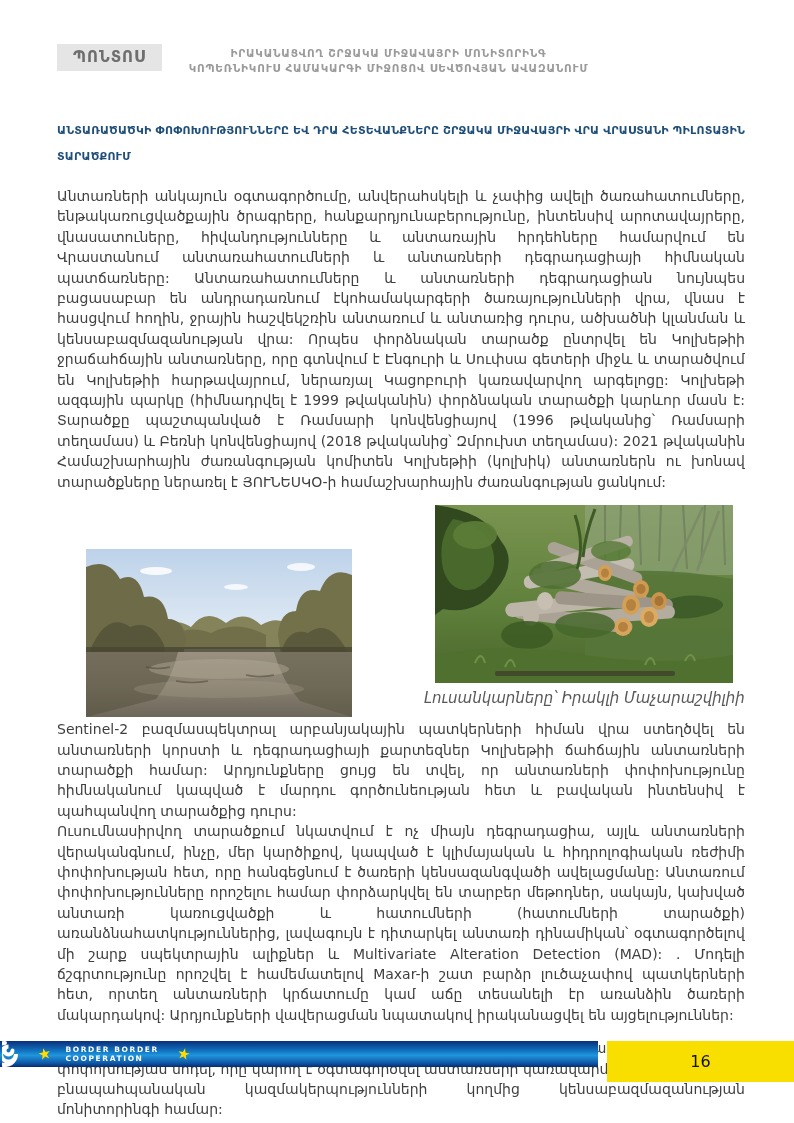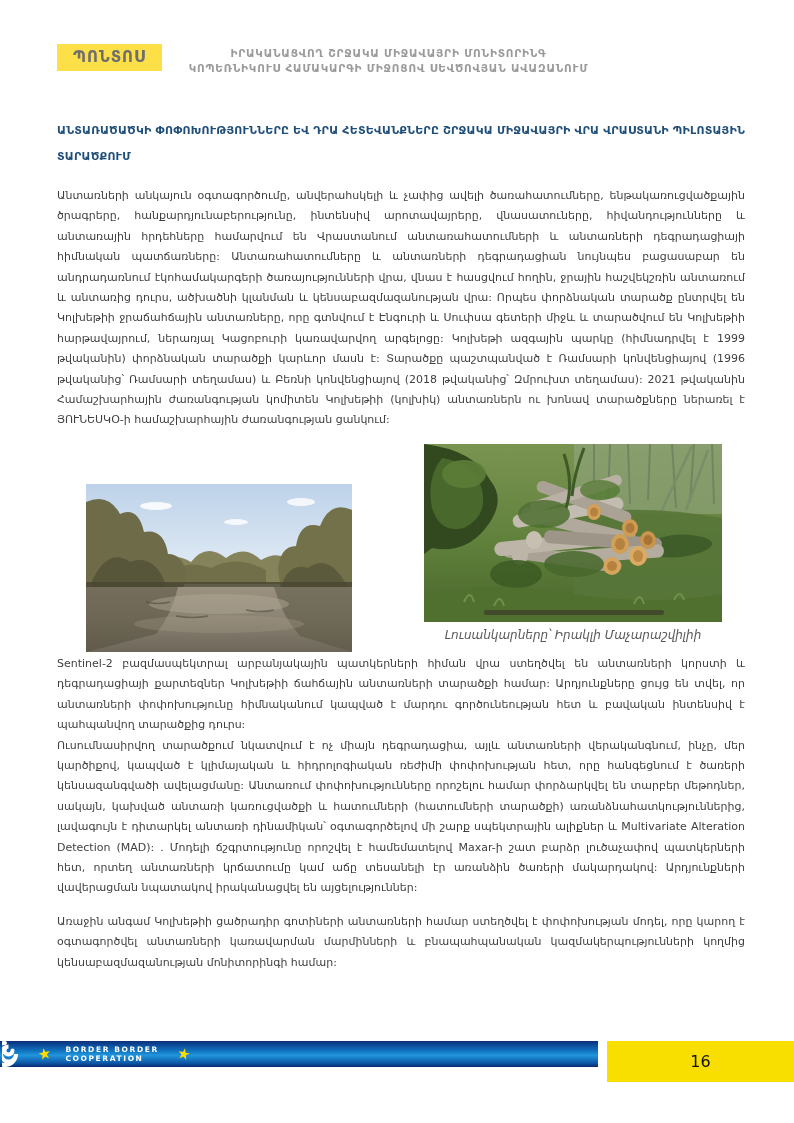--- a/index.html
+++ b/index.html
@@ -10,21 +10,21 @@
     overflow:hidden;
     font-family:"DejaVu Sans","Liberation Sans",sans-serif;
     color:#3f3f3f;
   }
   
   .header{
     position:absolute;top:44px;left:57px;right:49px;
     display:flex;align-items:flex-start;
   }
   .logo-box{
-    background:#fde047;
+    background:#e5e5e5;
     color:#6e6e6e;
     font-weight:bold;
     font-size:15px;
     letter-spacing:1px;
     padding:4px 16px 5px;
   }
   .header-subtitle{
     flex:1;
     text-align:center;
     padding-right:130px;
@@ -40,39 +40,39 @@
   .article-title{
     color:#1f4e79;
     font-weight:bold;
     font-size:11px;
     line-height:26px;
     margin:0 0 16px 0;
     letter-spacing:0.2px;
   }
   .bodytext p{
     margin:0 0 13px 0;
-    font-size:11px;
+    font-size:14px;
     line-height:20.4px;
     text-align:justify;
   }
   .bodytext p.joined{margin-bottom:13px;}
   .bodytext p.pre-joined{margin-bottom:0;}
   
   .figure-row{
     display:flex;
     align-items:flex-end;
     margin:3px 0 2px 29px;
     gap:72px;
   }
   .photo{display:block;background:#ccc;}
   .right-fig{display:flex;flex-direction:column;align-items:center;}
   .photo-caption{
     font-style:italic;
     color:#595959;
-    font-size:12px;
+    font-size:15px;
     margin:6px 0 10px 0;
     text-align:center;
   }
   
   .footer-bar{
     position:absolute;
     top:1041px;left:0;
     width:598px;height:26px;
     background:linear-gradient(to bottom,#0a2f7c 0%,#1173c0 38%,#2196dd 55%,#0d57a6 85%,#082a6e 100%);
     display:flex;align-items:center;

